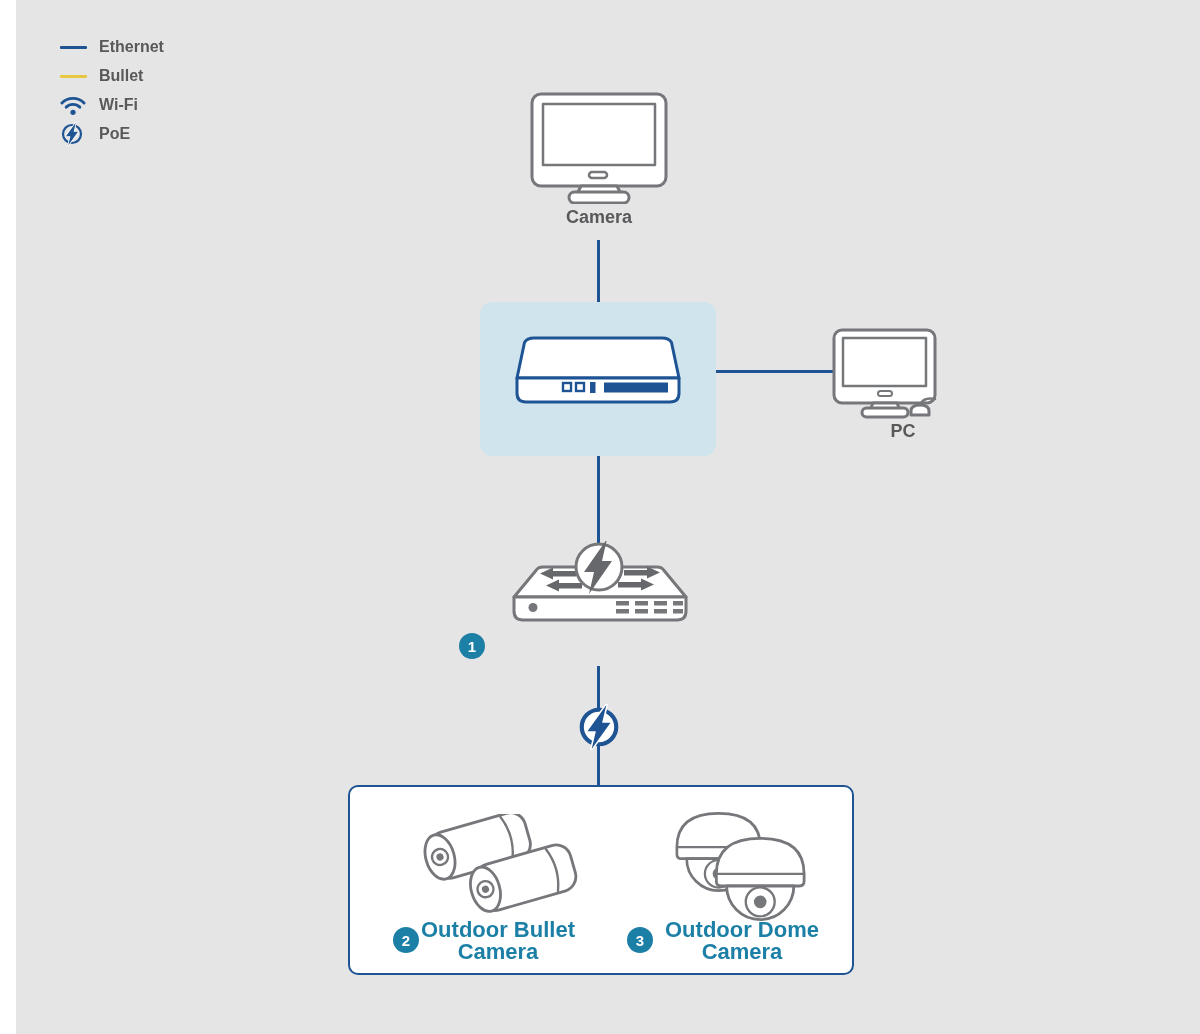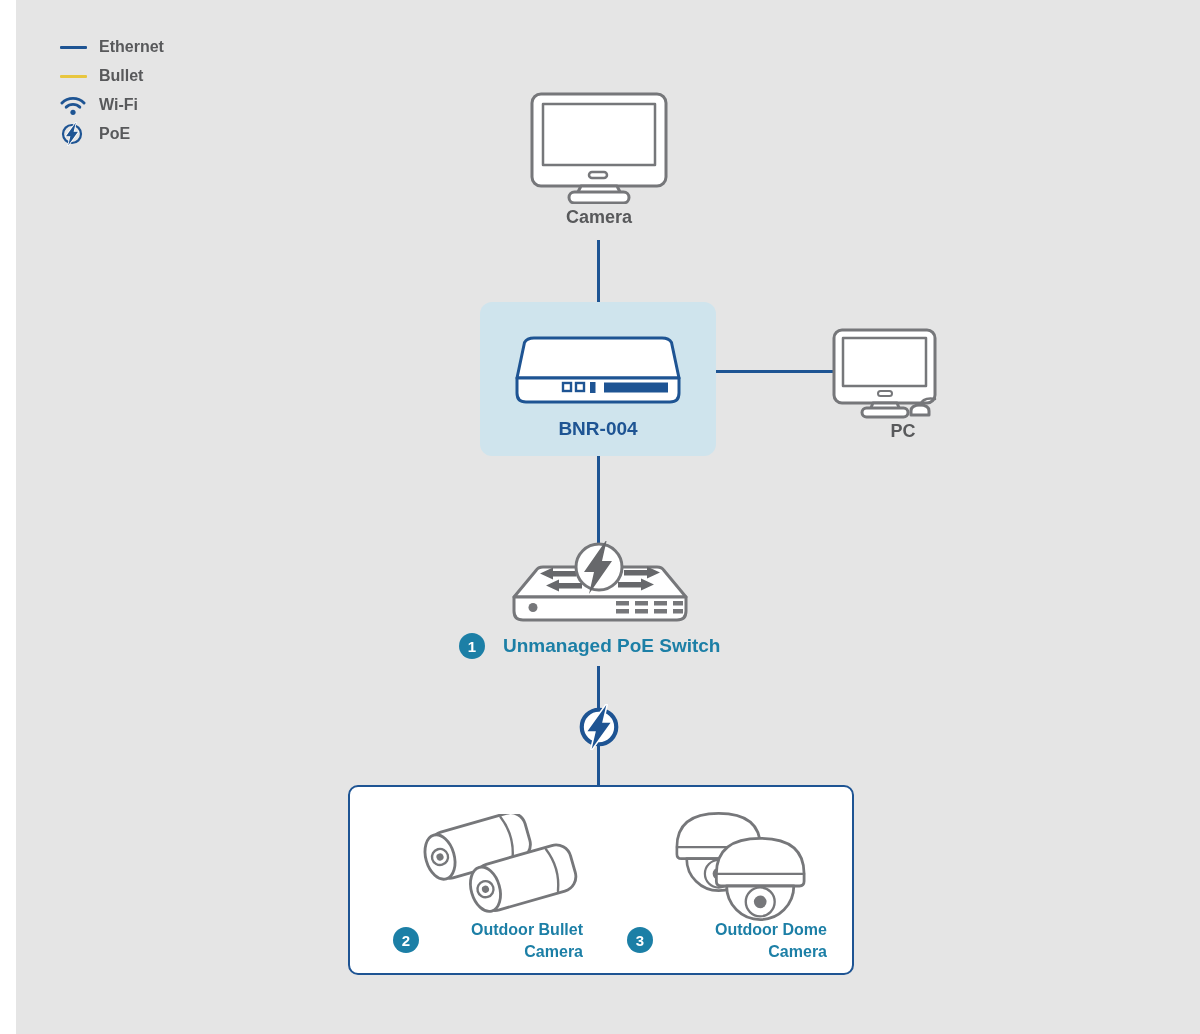--- a/index.html
+++ b/index.html
@@ -32,21 +32,21 @@
   .bnr-panel{position:absolute;left:464px;top:302px;width:236px;height:154px;background:var(--lightblue);border-radius:12px;}
   .bnr-label{position:absolute;left:0;right:0;top:116px;text-align:center;font-size:19px;font-weight:700;color:var(--blue);}
 
   
   .camera-box{position:absolute;left:332px;top:785px;width:506px;height:190px;background:#fff;border:2px solid var(--blue);border-radius:10px;}
 
   
   .badge{position:absolute;width:26px;height:26px;border-radius:50%;background:var(--teal);color:#fff;
          font-size:15px;font-weight:700;display:flex;align-items:center;justify-content:center;}
 
-  .cam-label{position:absolute;width:170px;text-align:right;font-size:16px;line-height:22px;font-weight:700;color:var(--teal);}
+  .cam-label{position:absolute;width:170px;text-align:center;font-size:22px;line-height:22px;font-weight:700;color:var(--teal);}
 
   
   .sg{stroke:var(--gray);fill:#fff;stroke-width:3;stroke-linejoin:round;stroke-linecap:round;}
   .sg-thin{stroke:var(--gray);fill:none;stroke-width:2.5;stroke-linejoin:round;stroke-linecap:round;}
   .fg{fill:var(--gray);stroke:none;}
   .fdg{fill:var(--darkgray);stroke:none;}
   .sb{stroke:var(--blue);fill:#fff;stroke-width:3;stroke-linejoin:round;stroke-linecap:round;}
   .fb{fill:var(--blue);stroke:none;}
   svg{display:block;position:absolute;}
 </style>
@@ -102,21 +102,20 @@
 
   <div class="bnr-panel">
     <svg style="left:33px;top:34px" width="170" height="70" viewBox="0 0 170 70">
       <path d="M21 2 H149 Q156 2 158.5 6.5 L166 42 H4 L11.5 6.5 Q14 2 21 2 Z" class="sb"></path>
       <path d="M4 42 H166 V57 Q166 66 157 66 H13 Q4 66 4 57 Z" class="sb"></path>
       <rect x="50" y="47" width="8" height="8" fill="none" stroke="var(--blue)" stroke-width="2.4"></rect>
       <rect x="63" y="47" width="8" height="8" fill="none" stroke="var(--blue)" stroke-width="2.4"></rect>
       <rect x="77" y="46" width="5.5" height="11" class="fb"></rect>
       <rect x="91" y="46.5" width="64" height="10" class="fb"></rect>
     </svg>
-    <div class="bnr-label">BNR-004</div>
   </div>
 
   <div class="hline" style="left:700px;top:370px;width:117px"></div>
 
   <svg style="left:815px;top:327px" width="113" height="95" viewBox="0 0 113 95">
     <rect x="3" y="3" width="101" height="73" rx="8" class="sg"></rect>
     <rect x="12" y="11" width="83" height="48" fill="none" class="sg-thin"></rect>
     <rect x="47" y="64" width="14" height="5" rx="2.5" fill="none" stroke="var(--gray)" stroke-width="2"></rect>
     <path d="M42 76 L66 76 L69 83 L39 83 Z" class="sg" stroke-width="2.5"></path>
     <rect x="31" y="81" width="46" height="9" rx="4.5" class="sg" stroke-width="2.5"></rect>
@@ -144,21 +143,20 @@
     <rect x="106" y="60" width="13" height="4.5" class="fg"></rect>
       <rect x="125" y="60" width="13" height="4.5" class="fg"></rect>
     <rect x="144" y="60" width="13" height="4.5" class="fg"></rect>
       <rect x="163" y="60" width="10" height="4.5" class="fg"></rect>
     <rect x="106" y="68" width="13" height="4.5" class="fg"></rect>
       <rect x="125" y="68" width="13" height="4.5" class="fg"></rect>
     <rect x="144" y="68" width="13" height="4.5" class="fg"></rect>
       <rect x="163" y="68" width="10" height="4.5" class="fg"></rect>
   </svg>
   <div class="badge" style="left:443px;top:633px">1</div>
-  <div class="node-label teal-label" style="left:487px;top:635px;width:230px;text-align:left">Unmanaged PoE Switch</div>
 
   <div class="vline" style="left:581px;top:666px;height:119px"></div>
   <svg style="left:560px;top:704px" width="46" height="46" viewBox="0 0 44 44">
     <circle cx="22" cy="22" r="16.5" fill="#fff" stroke="var(--blue)" stroke-width="4"></circle>
     <polygon points="29,1 11,26 19,26 15,43 33,18 25,18" fill="var(--blue)" stroke="#fff" stroke-width="3" stroke-linejoin="round" paint-order="stroke"></polygon>
   </svg>
 
   <div class="camera-box">
 
     <svg style="left:53px;top:27px" width="180" height="112" viewBox="0 0 190 118">

